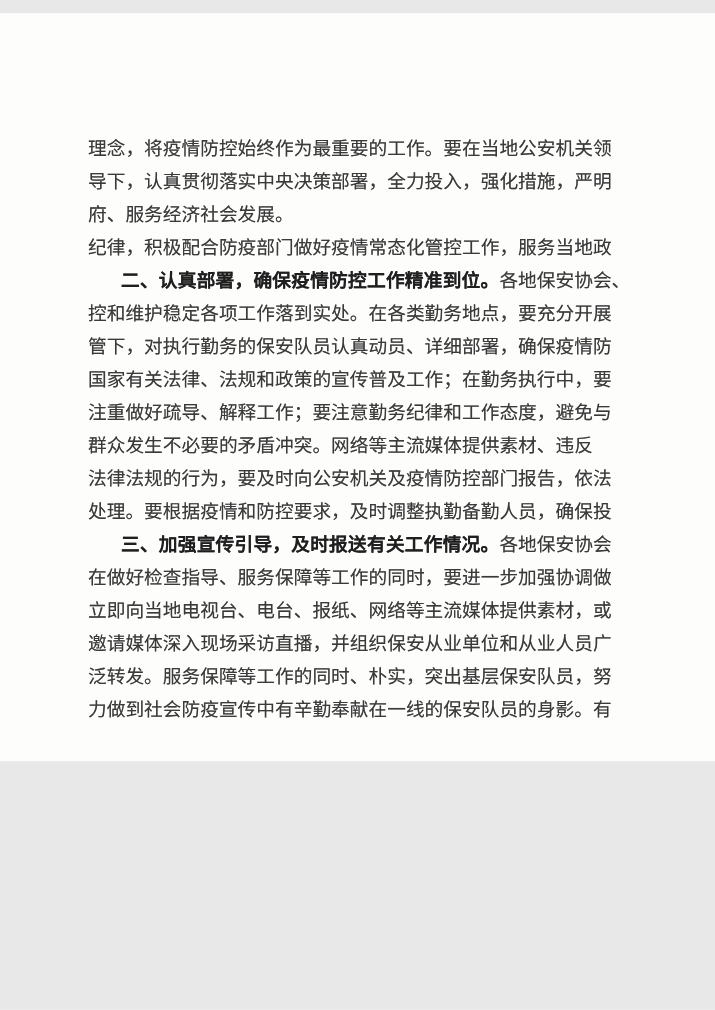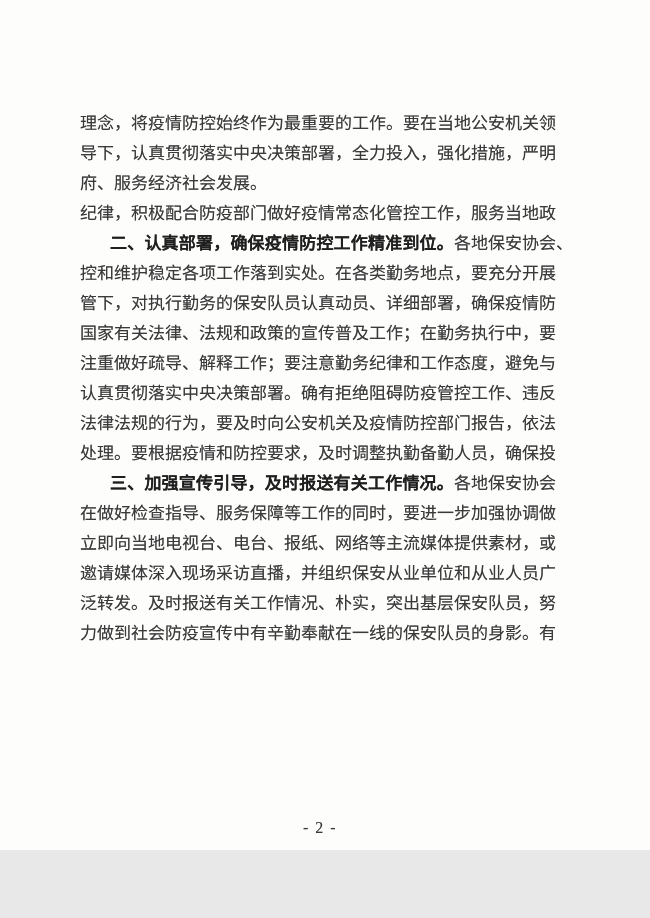--- a/index.html
+++ b/index.html
@@ -3,22 +3,22 @@
 <meta charset="utf-8">
 <style>
   html, body {
     margin: 0;
     padding: 0;
     background: #e8e8e8;
   }
   .page {
     position: relative;
     width: 650px;
-    height: 850px;
-    margin: 0 auto;
+    height: 680px;
+    margin: 12px auto;
     background: var(--bg, #fdfdfc);
     overflow: hidden;
     font-family: "Liberation Serif", "DejaVu Serif", serif;
   }
   .text-block {
     position: absolute;
     left: 80px;
     top: 109px;
     width: 500px;
   }
@@ -68,27 +68,27 @@
         <div class="line"><span>导下，认真贯彻落实中央决策部署，全力投入，强化措施，严明</span></div>
         <div class="line"><span>府、服务经济社会发展。</span></div>
         <div class="line"><span>纪律，积极配合防疫部门做好疫情常态化管控工作，服务当地政</span></div>
       </div>
       <div class="paragraph">
         <div class="line indent"><span class="heading-seg">二、认真部署，确保疫情防控工作精准到位。</span><span>各地保安协会、</span></div>
         <div class="line"><span>控和维护稳定各项工作落到实处。在各类勤务地点，要充分开展</span></div>
         <div class="line"><span>管下，对执行勤务的保安队员认真动员、详细部署，确保疫情防</span></div>
         <div class="line"><span>国家有关法律、法规和政策的宣传普及工作；在勤务执行中，要</span></div>
         <div class="line"><span>注重做好疏导、解释工作；要注意勤务纪律和工作态度，避免与</span></div>
-        <div class="line"><span>认真贯彻落实中央决策部署。确有拒绝阻碍防疫管控工作、违反</span></div>
+        <div class="line"><span>群众发生不必要的矛盾冲突。网络等主流媒体提供素材、违反</span></div>
         <div class="line"><span>法律法规的行为，要及时向公安机关及疫情防控部门报告，依法</span></div>
         <div class="line"><span>处理。要根据疫情和防控要求，及时调整执勤备勤人员，确保投</span></div>
       </div>
       <div class="paragraph">
         <div class="line indent"><span class="heading-seg">三、加强宣传引导，及时报送有关工作情况。</span><span>各地保安协会</span></div>
         <div class="line"><span>在做好检查指导、服务保障等工作的同时，要进一步加强协调做</span></div>
         <div class="line"><span>立即向当地电视台、电台、报纸、网络等主流媒体提供素材，或</span></div>
         <div class="line"><span>邀请媒体深入现场采访直播，并组织保安从业单位和从业人员广</span></div>
-        <div class="line"><span>泛转发。及时报送有关工作情况、朴实，突出基层保安队员，努</span></div>
+        <div class="line"><span>泛转发。服务保障等工作的同时、朴实，突出基层保安队员，努</span></div>
         <div class="line"><span>力做到社会防疫宣传中有辛勤奉献在一线的保安队员的身影。有</span></div>
       </div>
     </div>
   <div class="page-number">- 2 -</div>
 </div>
 
 </body></html>

